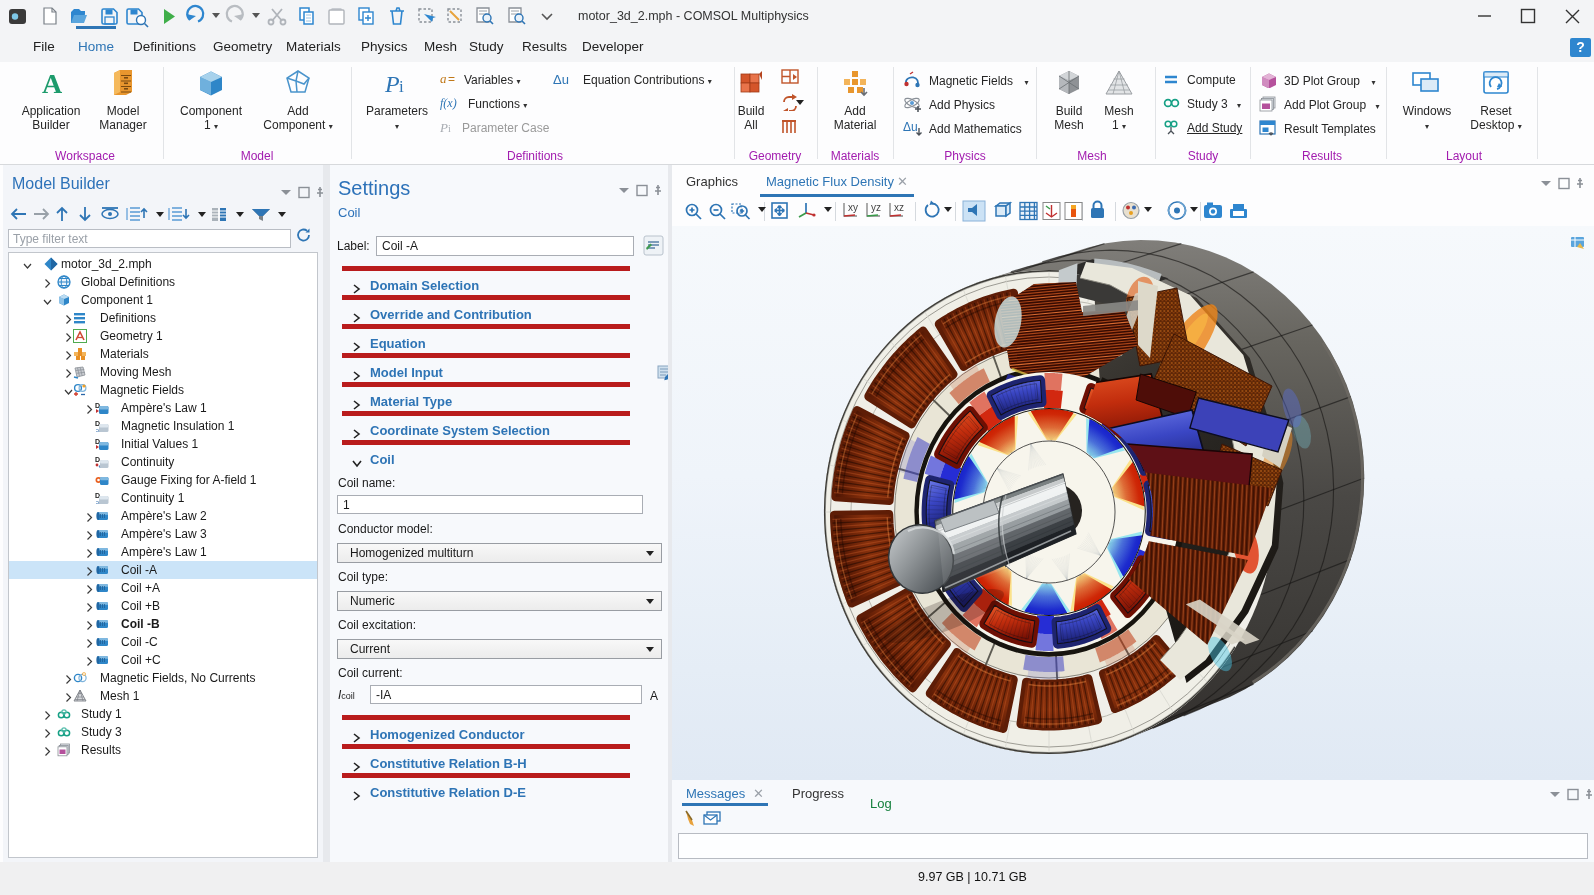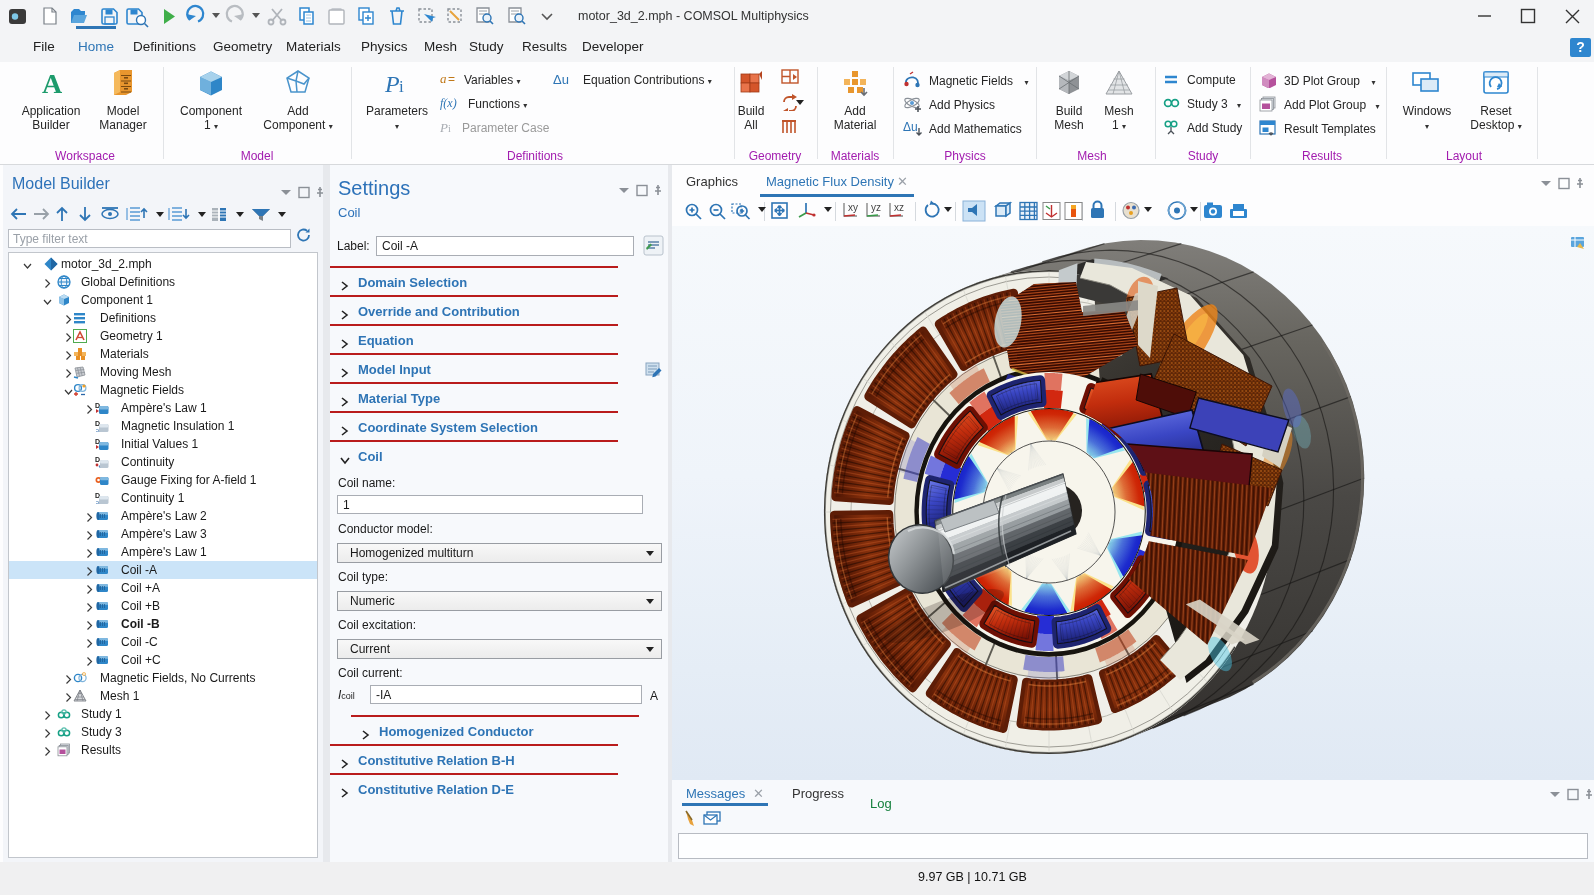--- a/index.html
+++ b/index.html
@@ -43,21 +43,21 @@
 .trow .tlabel { position:absolute; top:0; }
 .trowsel { background:#cbe4f8; }
 
 #divider1 { position:absolute; left:323px; top:165px; width:7px; height:697px; background:#e7e9ed; }
 #midpanel { position:absolute; left:330px; top:165px; width:338px; height:697px; background:#f7f9fc; }
 #mp-title { position:absolute; left:8px; top:12px; font-size:20px; color:#2d72b9; }
 #mp-sub { position:absolute; left:8px; top:40px; font-size:13px; color:#2d72b9; }
 #mp-label { position:absolute; left:7px; top:74px; font-size:12px; }
 #mp-labelinput { position:absolute; left:46px; top:71px; width:258px; height:20px; background:#fff; border:1px solid #a9adb4;
   font-size:12px; padding:2px 5px; color:#1a1a1a; }
-.sect { position:absolute; left:0; width:288px; height:29px; border-top:2px solid #b91c1c; }
+.sect { position:absolute; left:12px; width:288px; height:29px; border-top:5px solid #b91c1c; }
 .sect .sx { position:absolute; left:10px; top:9px; }
 .sect .st { position:absolute; left:28px; top:7px; font-size:13px; font-weight:bold; color:#2e74b5; }
 .flabel { position:absolute; left:8px; font-size:12px; }
 .finput { position:absolute; background:#fff; border:1px solid #a9adb4; font-size:12px; padding:1px 5px; line-height:16px; }
 .fdrop { position:absolute; left:7px; width:325px; height:20px; border:1px solid #999da3; font-size:12px;
   background:linear-gradient(#f8f8f8,#ececec); padding:2px 0 0 12px; }
 .fdrop .arr { position:absolute; right:7px; top:7px; width:0; height:0; border-left:4px solid transparent;
   border-right:4px solid transparent; border-top:5px solid #222; }
 
 #divider2 { position:absolute; left:668px; top:165px; width:4px; height:697px; background:#e7e9ed; }
@@ -296,21 +296,21 @@
           </svg></span>
       Mesh<br>1 <span class="dd">▾</span>
     </div>
     <div class="srow" style="left:1163px;top:9px;"><svg width="20" height="16">
           <path d="M2 6h12M2 11h12" stroke="#2e86cf" stroke-width="2.4"></path>
         </svg>Compute</div>
     <div class="srow" style="left:1163px;top:33px;"><svg width="20" height="16">
           <circle cx="5" cy="8" r="3.4" fill="none" stroke="#16a085" stroke-width="1.7"></circle>
           <circle cx="12" cy="8" r="3.4" fill="none" stroke="#16a085" stroke-width="1.7"></circle>
         </svg>Study 3 <span class="dd" style="margin-left:6px;">▾</span></div>
-    <div class="srow" style="left:1163px;top:57px;"><svg width="20" height="16">
+    <div class="srow" style="left:1163px;top:57px;text-decoration:underline;"><svg width="20" height="16">
           <circle cx="5" cy="5" r="2.8" fill="none" stroke="#16a085" stroke-width="1.5"></circle>
           <circle cx="11" cy="5" r="2.8" fill="none" stroke="#16a085" stroke-width="1.5"></circle>
           <path d="M8 8v4m-3 3l3-3 3 3" stroke="#4a5058" stroke-width="1.3" fill="none"></path>
         </svg>Add Study</div>
     <div class="srow" style="left:1258px;top:9px;"><svg width="22" height="17">
           <path d="M4 6l7-3.5L18 6v8l-7 3.5L4 14z" fill="#b5519c"></path>
           <path d="M4 6l7 3v8.5L4 14z" fill="#d18cc0"></path>
           <path d="M4 6l7-3.5L18 6l-7 3z" fill="#e3b3d6"></path>
         </svg>3D Plot Group <span class="dd" style="margin-left:8px;">▾</span></div>
     <div class="srow" style="left:1258px;top:33px;"><svg width="22" height="17">
@@ -802,21 +802,21 @@
     <div class="fdrop" style="top:378px;">Homogenized multiturn<span class="arr"></span></div>
     <div class="flabel" style="top:405px;">Coil type:</div>
     <div class="fdrop" style="top:426px;">Numeric<span class="arr"></span></div>
     <div class="flabel" style="top:453px;">Coil excitation:</div>
     <div class="fdrop" style="top:474px;">Current<span class="arr"></span></div>
     <div class="flabel" style="top:501px;">Coil current:</div>
     <div class="flabel" style="top:523px;font-style:italic;">I<span style="font-size:9px;font-style:normal;">coil</span></div>
     <div class="finput" style="left:40px;top:520px;width:272px;height:19px;">-IA</div>
     <div class="flabel" style="left:320px;top:524px;">A</div>
 
-    <div class="sect" style="top:550px;margin-left:21px;">
+    <div class="sect" style="top:550px;">
         <span class="sx"><svg width="9" height="10">
             <path d="M2 1l5 4-5 4" stroke="#222" stroke-width="1.6" fill="none"></path>
           </svg></span>
         <span class="st">Homogenized Conductor</span>
       </div>
     <div class="sect" style="top:579px;">
         <span class="sx"><svg width="9" height="10">
             <path d="M2 1l5 4-5 4" stroke="#222" stroke-width="1.6" fill="none"></path>
           </svg></span>
         <span class="st">Constitutive Relation B-H</span>

